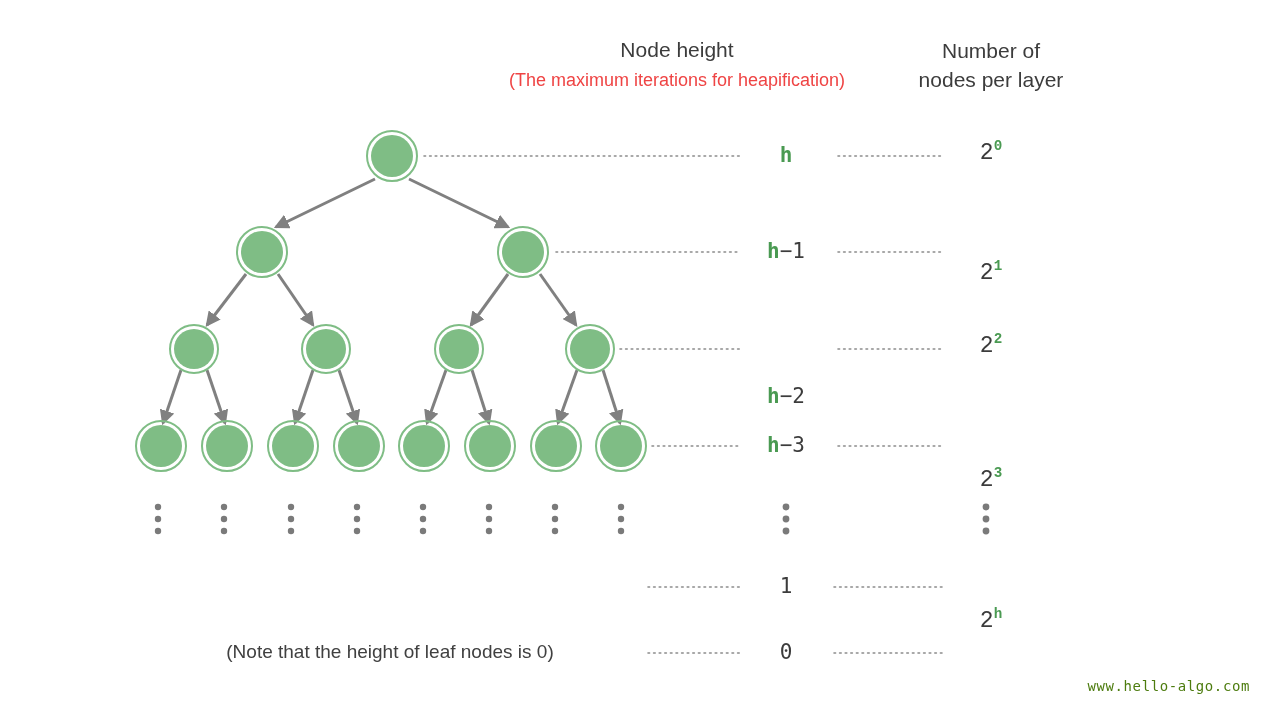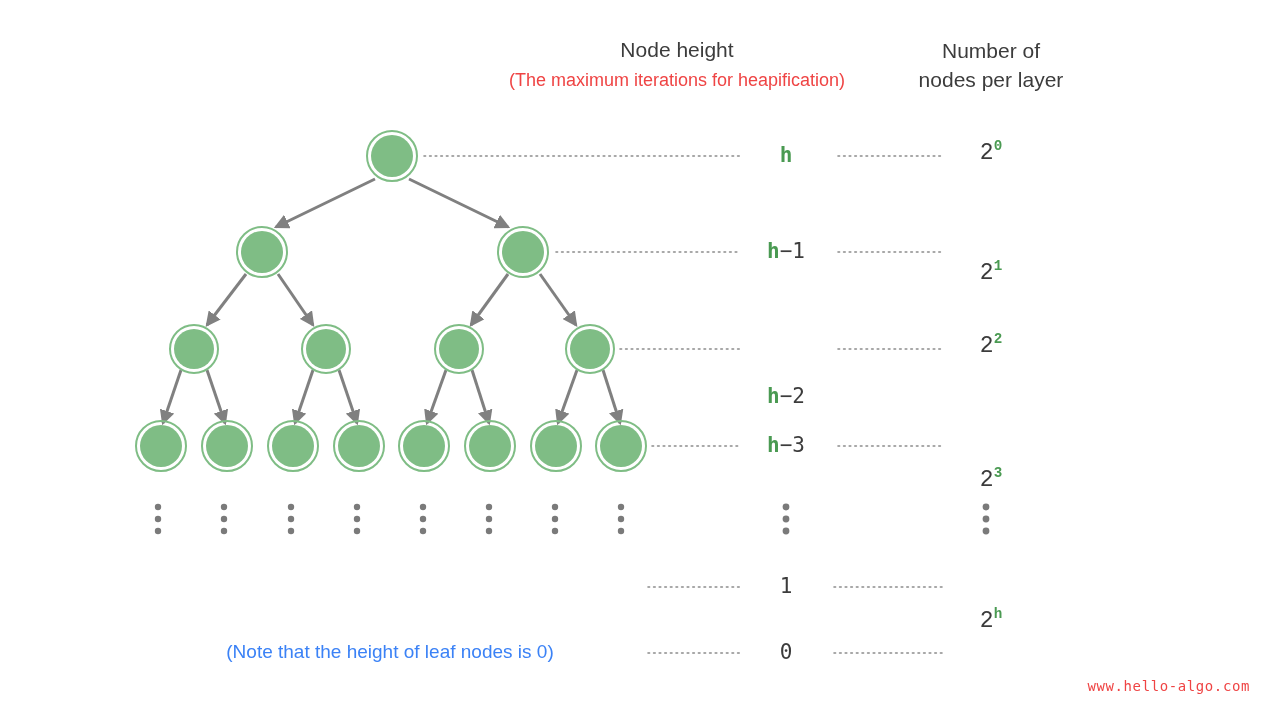--- a/index.html
+++ b/index.html
@@ -91,32 +91,32 @@
   }
 
   
   #leaf-note {
     position: absolute;
     left: 150px;
     top: 641px;
     width: 480px;
     text-align: center;
     font-size: 19px;
-    color: #3b82f6;
+    color: #404040;
     white-space: nowrap;
   }
   #watermark {
     position: absolute;
     left: 1020px;
     top: 678px;
     width: 230px;
     text-align: right;
     font-size: 14px;
     letter-spacing: 0.6px;
-    color: #ef4444;
+    color: #4d7c0f;
     font-family: "DejaVu Sans Mono", monospace;
   }
 </style>
 </head>
 <body>
 
 <div id="stage">
 
   <div class="col-header" id="header-node-height">
     <span>Node height</span>

